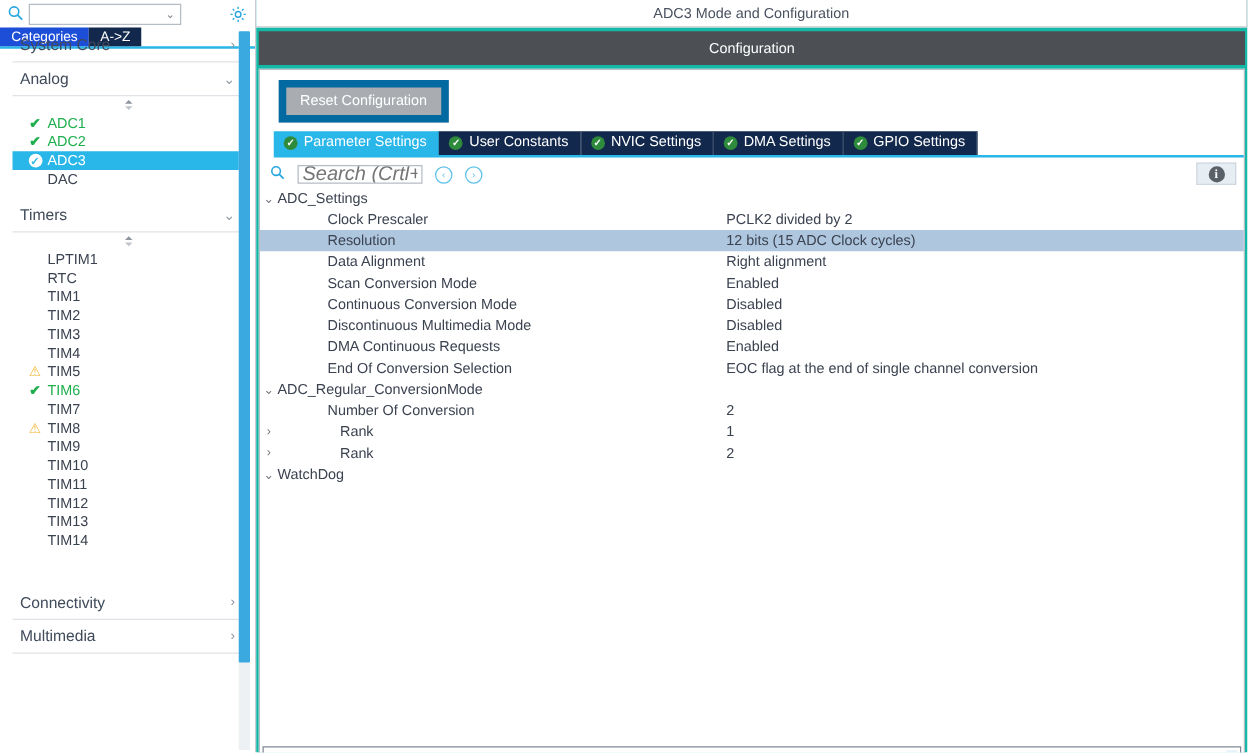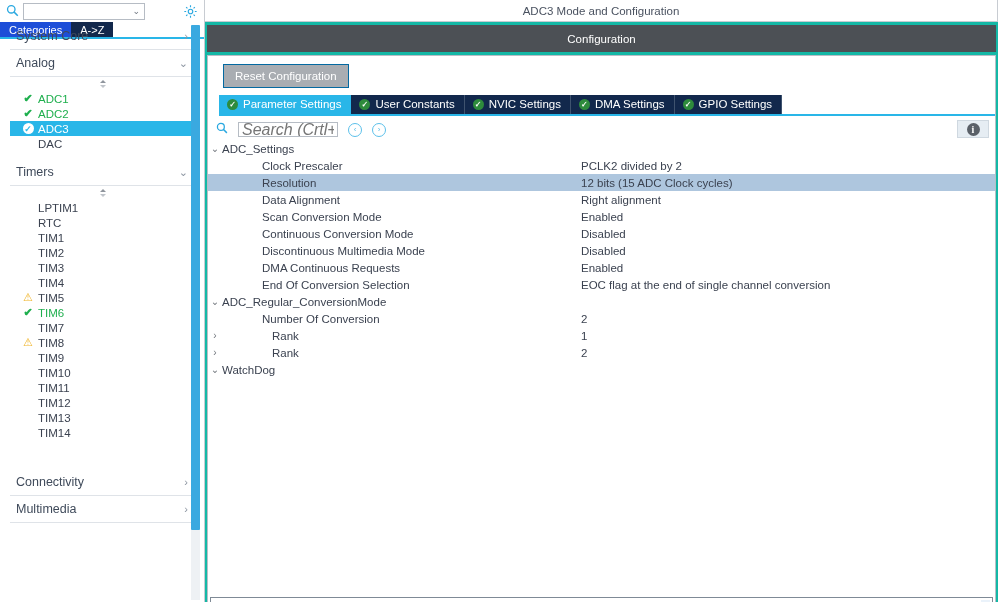--- a/index.html
+++ b/index.html
@@ -112,21 +112,21 @@
   }
   .cfg-panel {
     margin: 3px 2px 2px 2px; background: #ffffff;
     border: 1px solid #b9bec6;
     position: relative;
     height: 554px;
   }
   .reset-row { padding: 8px 0 0 15px; }
   .reset-btn {
     display: inline-block; background: #a9adb2; color: #ffffff;
-    font-size: 11.5px; padding: 5px 11px; border: 1px solid #0369a1;
+    font-size: 11.5px; padding: 5px 11px; border: 6px solid #0369a1;
     cursor: pointer;
   }
   .tabs {
     display: flex; margin: 7px 0 0 11px; border-bottom: 2px solid #29b6e8;
     align-items: stretch; padding-right: 0;
   }
   .tab {
     display: flex; align-items: center; gap: 5px;
     font-size: 11.5px; color: #ffffff; background: #12284c;
     padding: 3px 9px 4px 8px; border-right: 1px solid #3f536f;

